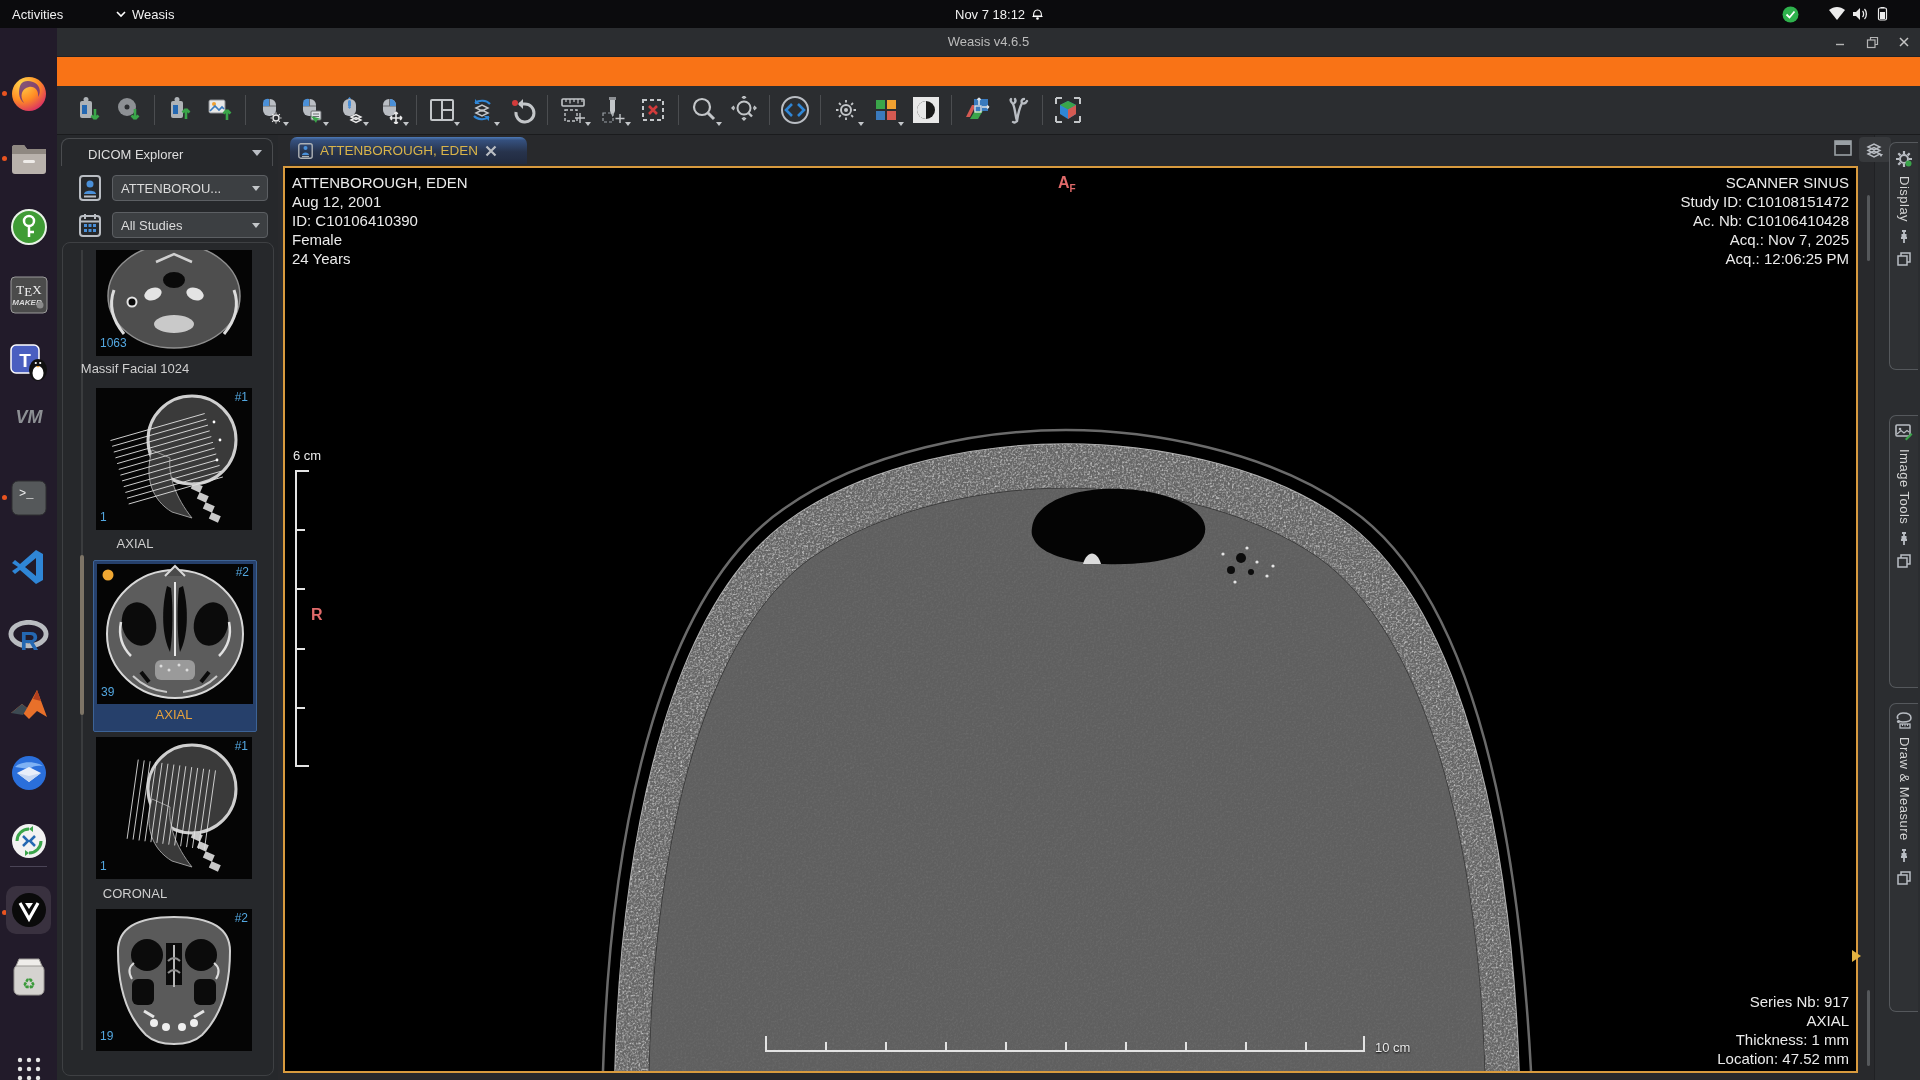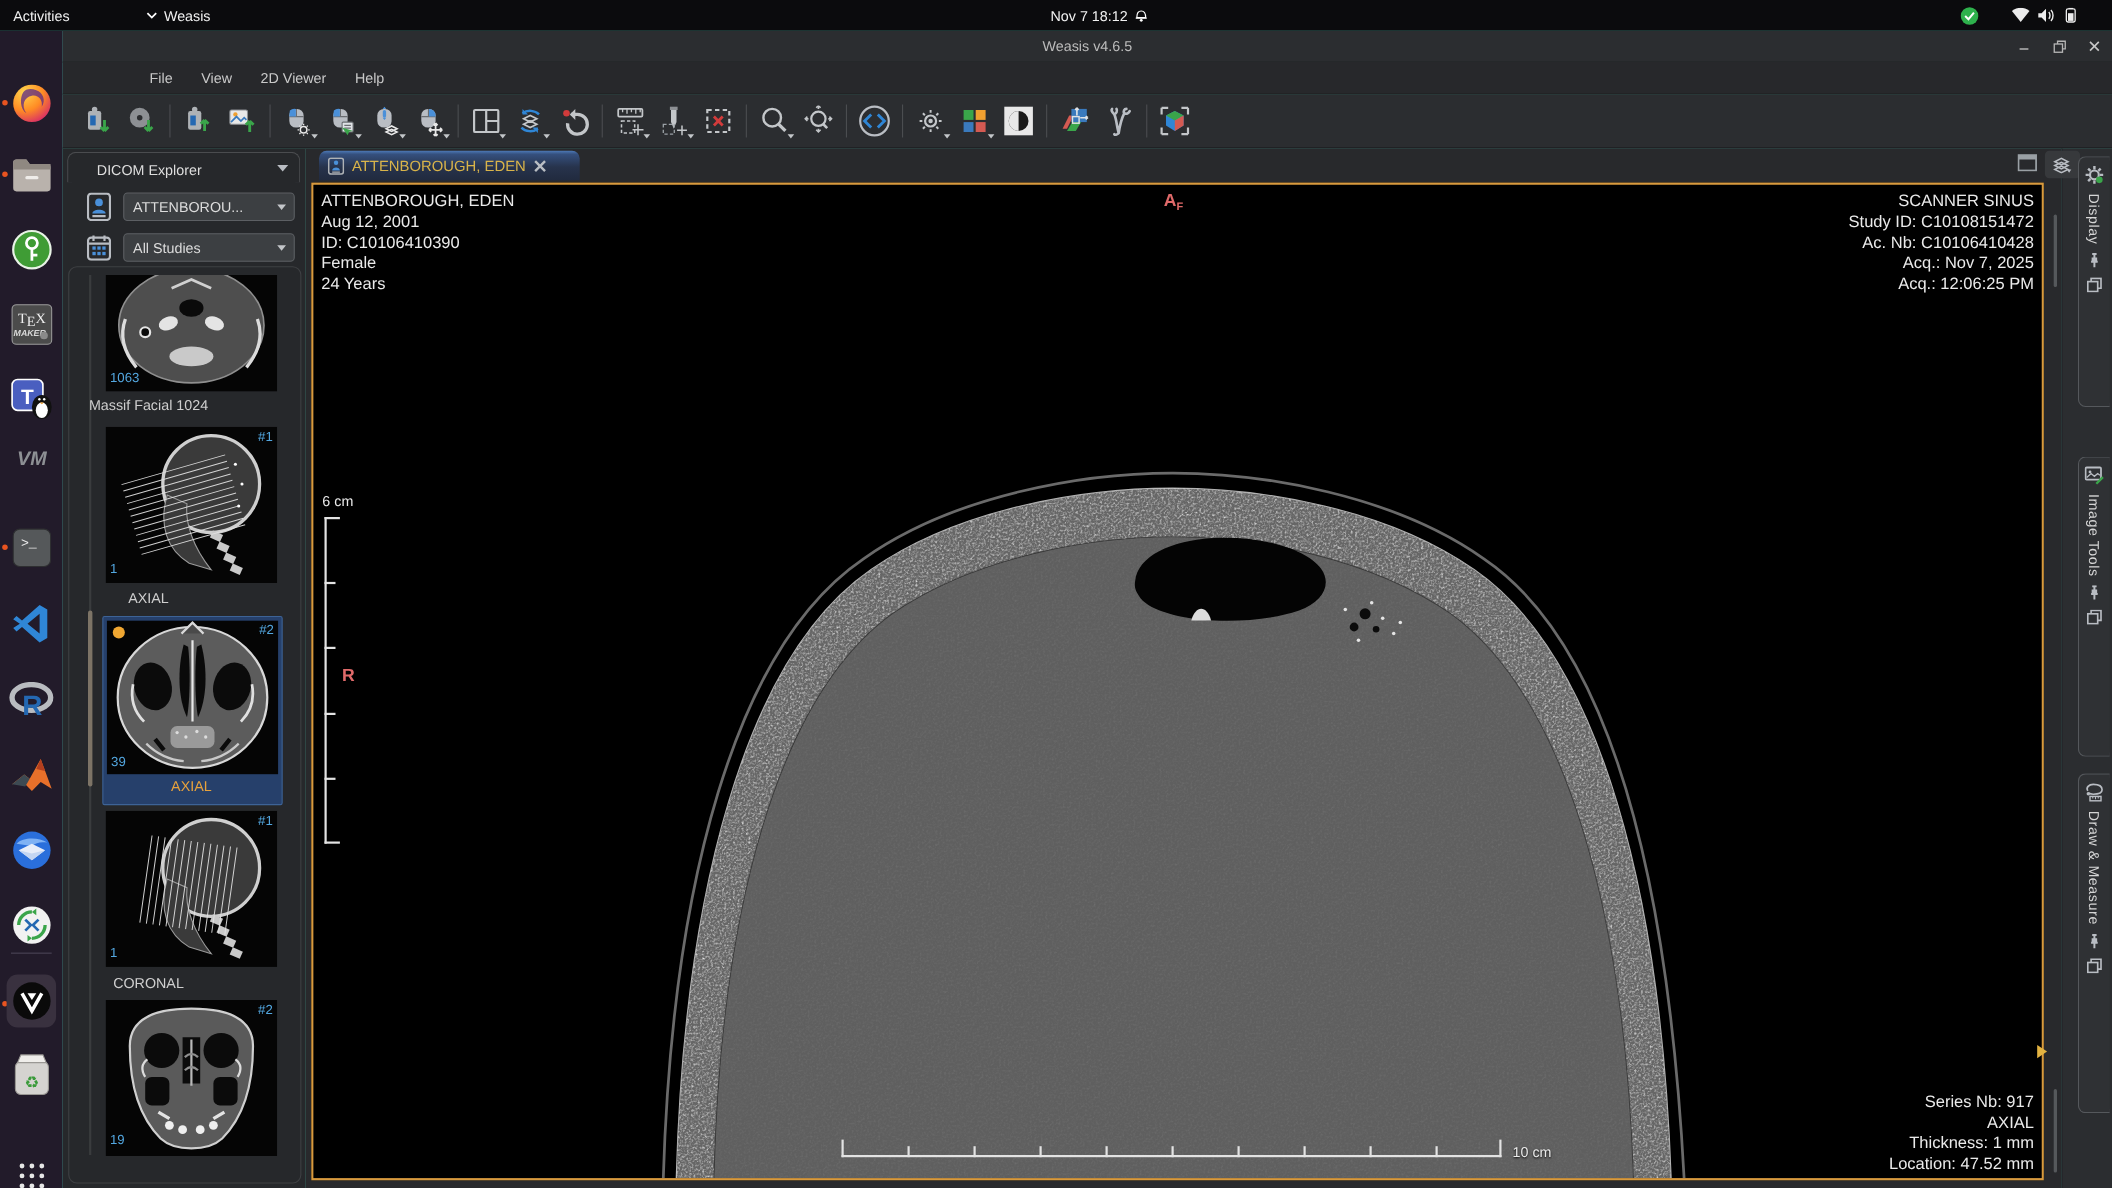--- a/index.html
+++ b/index.html
@@ -1,17 +1,17 @@
 <!DOCTYPE html>
 <html><head>
 <meta charset="utf-8">
 <style>
   html,body{margin:0;padding:0;background:#000;}
   #stage{position:relative;width:1920px;height:1080px;overflow:hidden;
-         font-family:"Liberation Sans",sans-serif;background:#5eead4;-webkit-font-smoothing:antialiased;}
+         font-family:"Liberation Sans",sans-serif;background:#f97316;-webkit-font-smoothing:antialiased;}
   .abs{position:absolute;}
   
   #sysbar{left:0;top:0;width:1920px;height:28px;background:#0b0b0d;color:#f1f1f1;font-size:13px;}
   #sysbar .itm{position:absolute;top:0;height:28px;display:flex;align-items:center;gap:6px;}
   
   #dock{left:0;top:28px;width:57px;height:1052px;background:#221b2a;}
   .dicon{position:absolute;left:8px;width:41px;height:41px;display:flex;align-items:center;justify-content:center;}
   .rundot{position:absolute;left:2px;width:5px;height:5px;border-radius:50%;background:#e95420;}
   .dock-sep{position:absolute;left:10px;width:37px;height:1px;background:#4a4456;}
   .weasis-tile{background:#39313f;border-radius:10px;}
@@ -64,21 +64,21 @@
 </style>
 </head>
 <body>
 
 <div id="stage">
 
   <div class="abs" id="sysbar">
     <div class="itm" style="left:12px;">
         <span>Activities</span>
       </div>
-    <div class="itm" style="left:133px;text-align:right;">
+    <div class="itm" style="left:116px;text-align:right;">
       <svg width="10" height="10" viewBox="0 0 10 10">
           <path d="M1 3 L5 7 L9 3" stroke="#fff" stroke-width="1.6" fill="none"></path>
         </svg>
       <span>Weasis</span>
     </div>
     <div class="itm" style="left:955px;">
       <span>Nov 7 18:12</span>
       <svg width="13" height="14" viewBox="0 0 13 14">
           <path d="M2.5 9 C2.5 4.5 4 3 6.5 3 C9 3 10.5 4.5 10.5 9 Z" fill="none" stroke="#fff" stroke-width="1.1"></path>
           <path d="M1.5 9.5 H11.5" stroke="#fff" stroke-width="1.1"></path>
@@ -248,34 +248,20 @@
           <path d="M4.5 4 V1.5 H11.5 V8.5 H9" fill="none" stroke="#b5b5b5" stroke-width="1.2"></path>
         </svg>
       </div>
     <div class="winctl" style="left:1840px;">
         <svg width="12" height="12" viewBox="0 0 12 12">
           <path d="M2 2 L10 10 M10 2 L2 10" stroke="#c5c5c5" stroke-width="1.5"></path>
         </svg>
       </div>
   </div>
 
-  <div class="abs" id="menubar">
-    <div class="menu-item">
-        <span>File</span>
-      </div>
-    <div class="menu-item">
-        <span>View</span>
-      </div>
-    <div class="menu-item">
-        <span>2D Viewer</span>
-      </div>
-    <div class="menu-item">
-        <span>Help</span>
-      </div>
-  </div>
 
   <div class="abs" id="toolbar">
     <div class="tbtn">
         <svg width="28" height="28" viewBox="0 0 28 28">
           <rect x="5" y="5" width="12" height="17" rx="2" fill="#aeb2b6"></rect>
           <circle cx="11" cy="3.5" r="2.5" fill="#aeb2b6"></circle>
           <rect x="7" y="9" width="5" height="9" fill="#2468b2"></rect>
           <path d="M20 13 V23 M20 23 L16.5 19.5 M20 23 L23.5 19.5" stroke="#3aa54a" stroke-width="2.6" fill="none"></path>
         </svg>
       </div>

